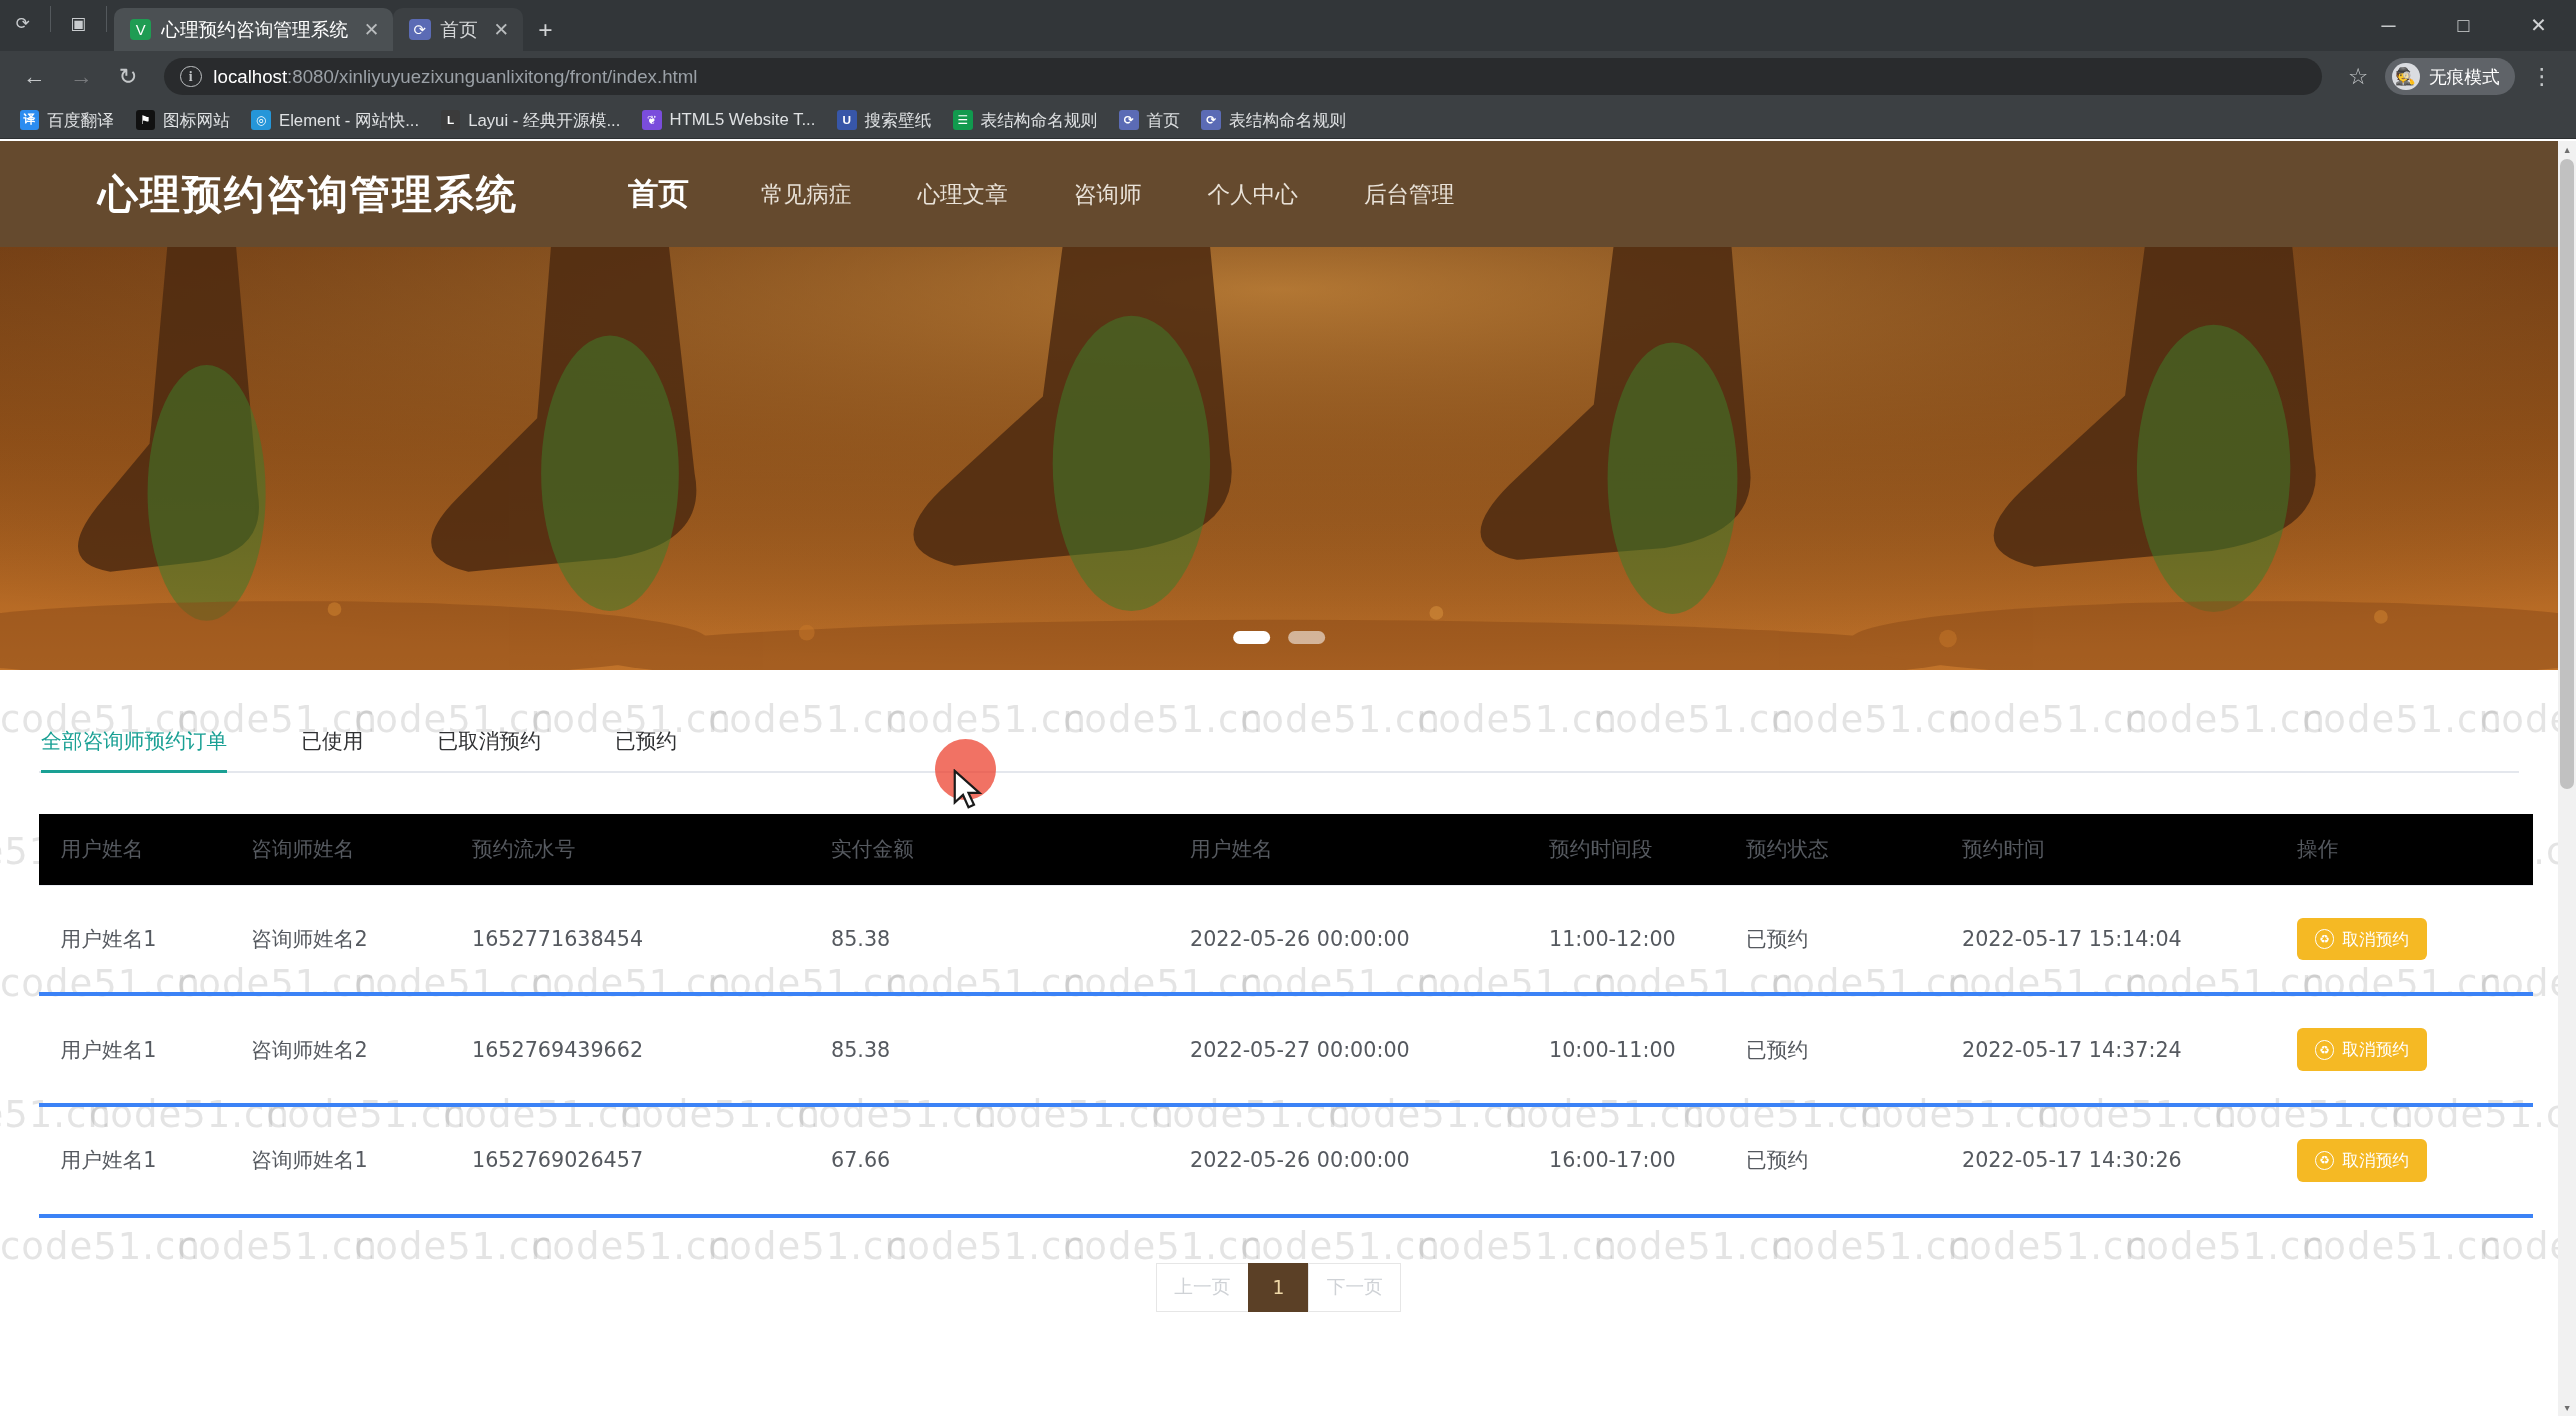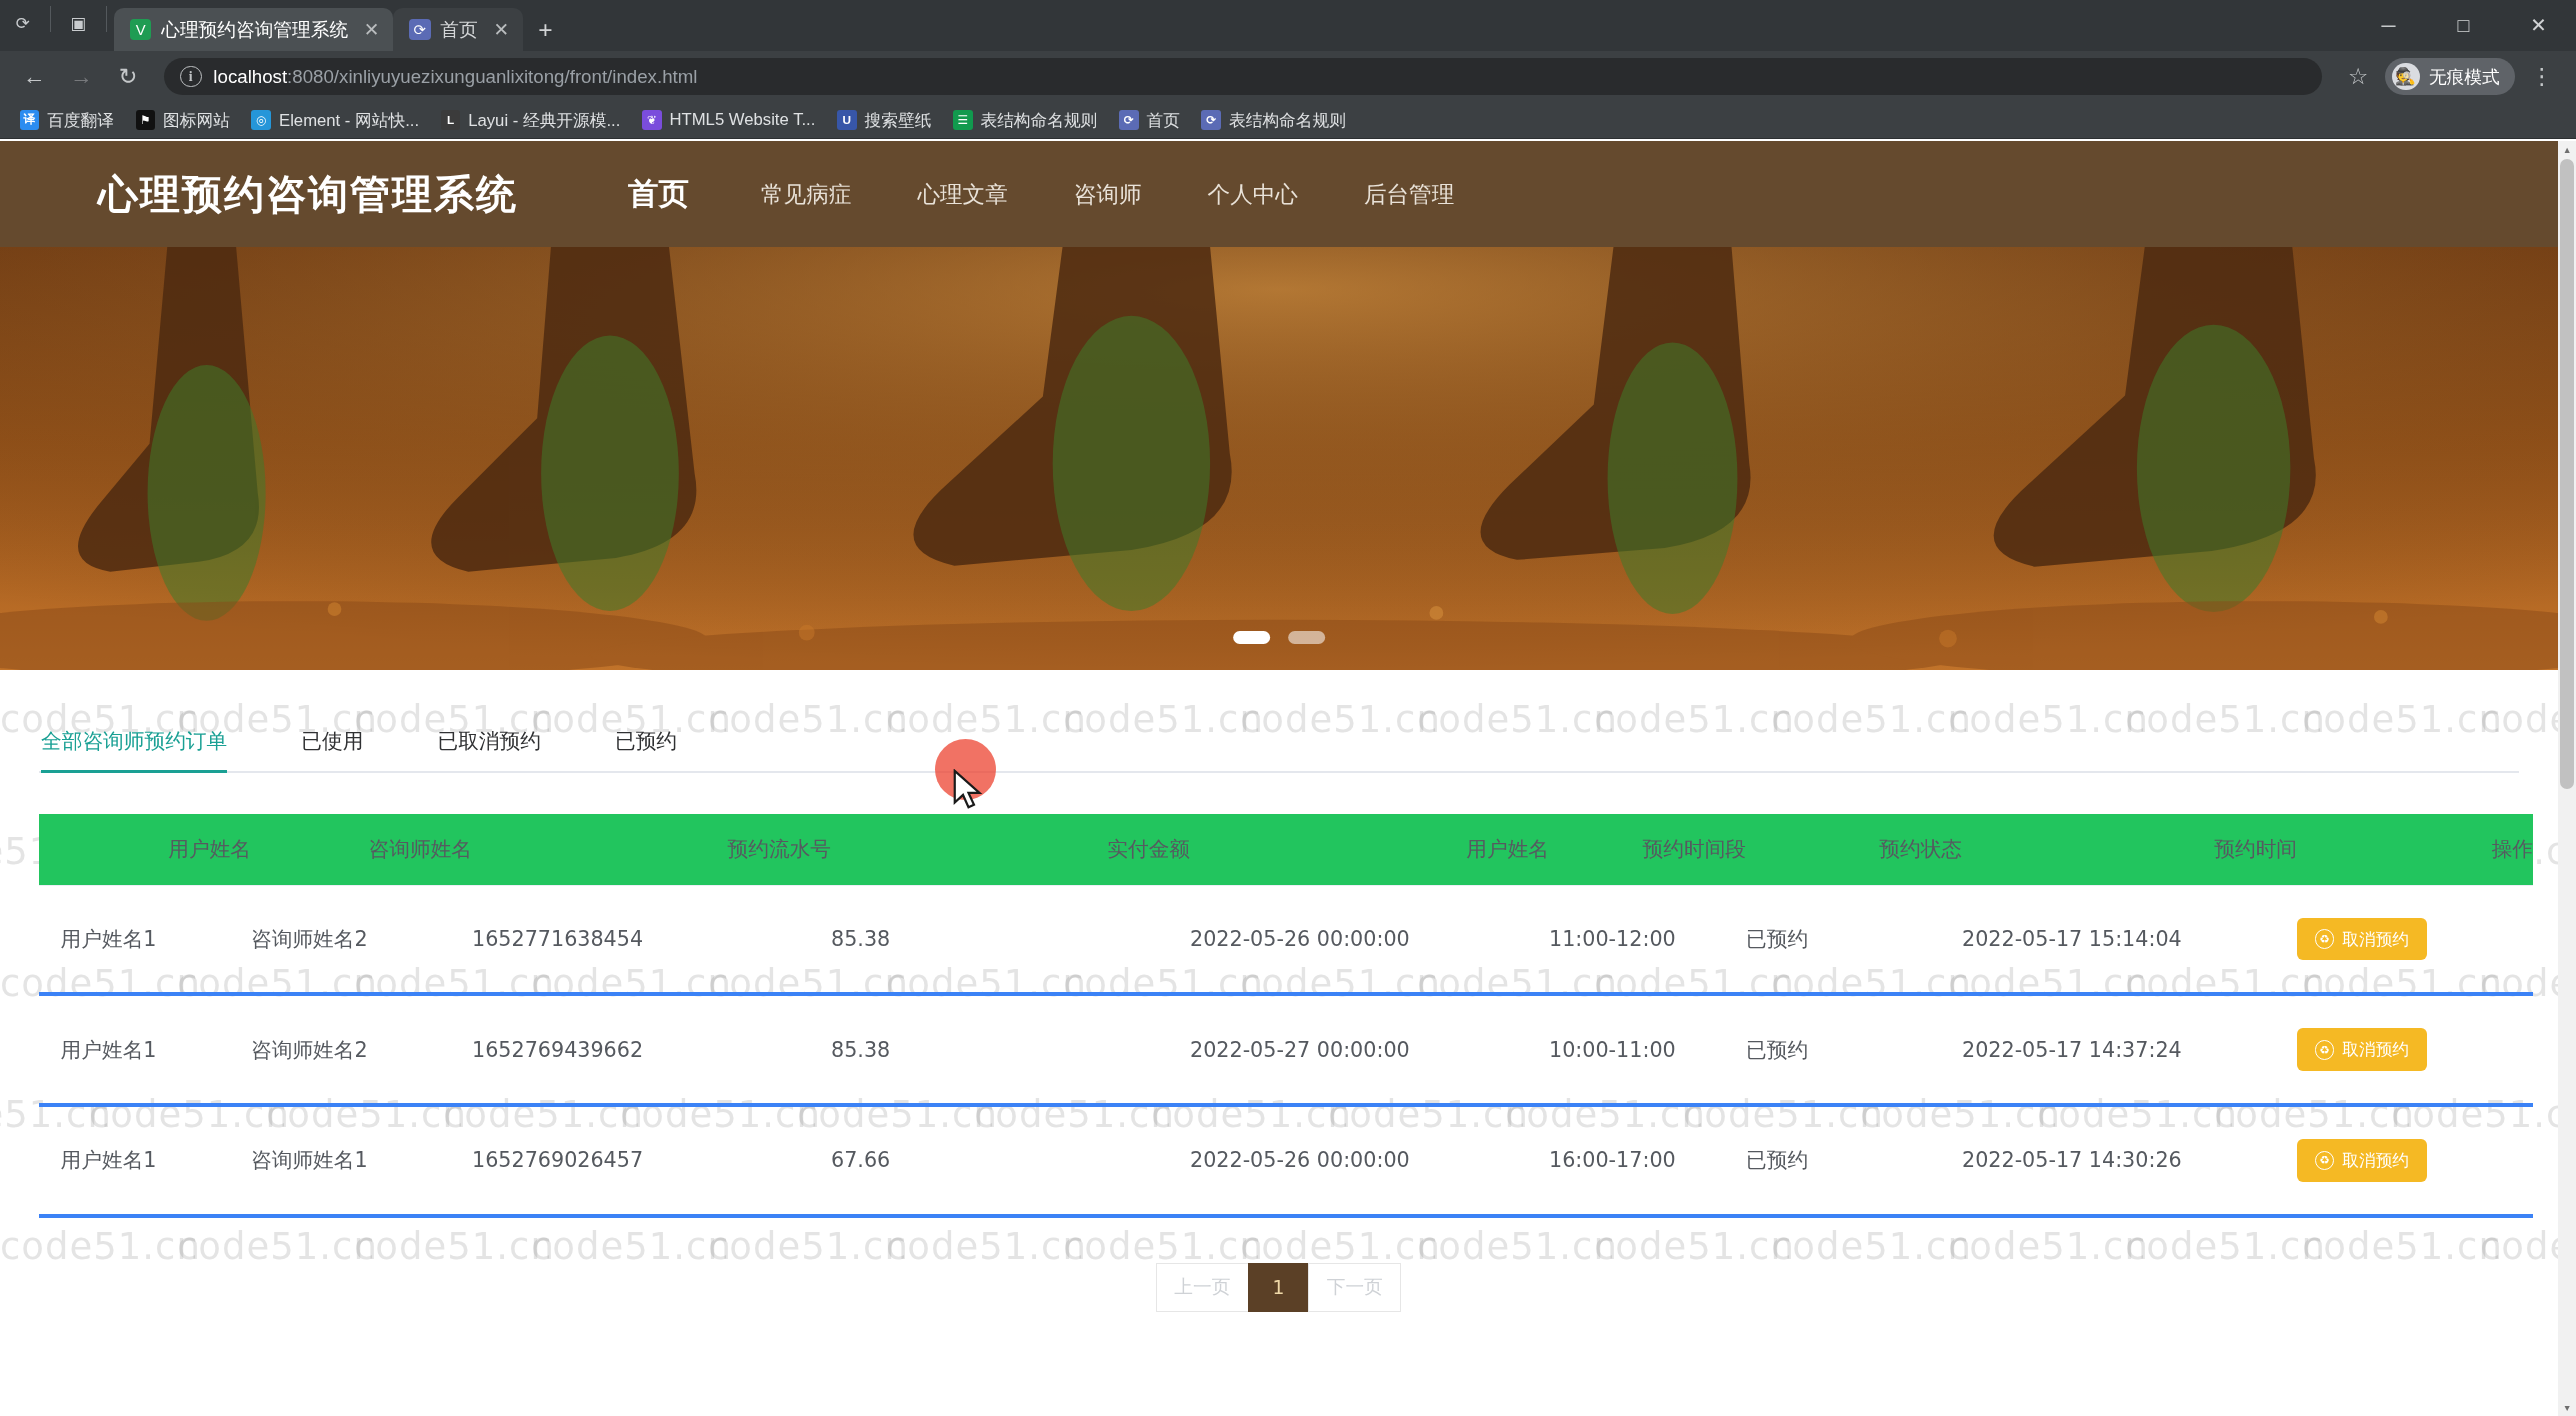--- a/index.html
+++ b/index.html
@@ -186,22 +186,22 @@
     white-space: nowrap; font-family: "DejaVu Sans", sans-serif; position: relative;
   }
   .ttab.active { color: #1aa094; }
   .ttab.active::after {
     content:""; position:absolute; left:0; right:29.5px; bottom:-2px; height:3px; background:#1aa094;
   }
 
   
   .tbl { width: 2494px; margin-top: 41px; border-collapse: collapse; table-layout: fixed; }
   .tbl thead th {
-    background: #22c55e; color: #565a60; font-weight: 400; font-size: 20.7px;
-    text-align: right; padding: 21.6px 0 21.6px 0; border-bottom: 1px solid #ebeef5;
+    background: #000000; color: #565a60; font-weight: 400; font-size: 20.7px;
+    text-align: left; padding: 21.6px 0 21.6px 0; border-bottom: 1px solid #ebeef5;
     font-family: "DejaVu Sans", sans-serif;
   }
   .tbl thead th:first-child, .tbl tbody td:first-child { padding-left: 21.6px; }
   .tbl tbody td {
     font-size: 20.7px; color: #55595f; padding: 32px 0; border-bottom: 4px solid #3b82f6;
     background: #fff; font-family: "DejaVu Sans", sans-serif; white-space: nowrap;
   }
   .tbl tbody tr td { background: transparent; }
 
   .btn-cancel {

